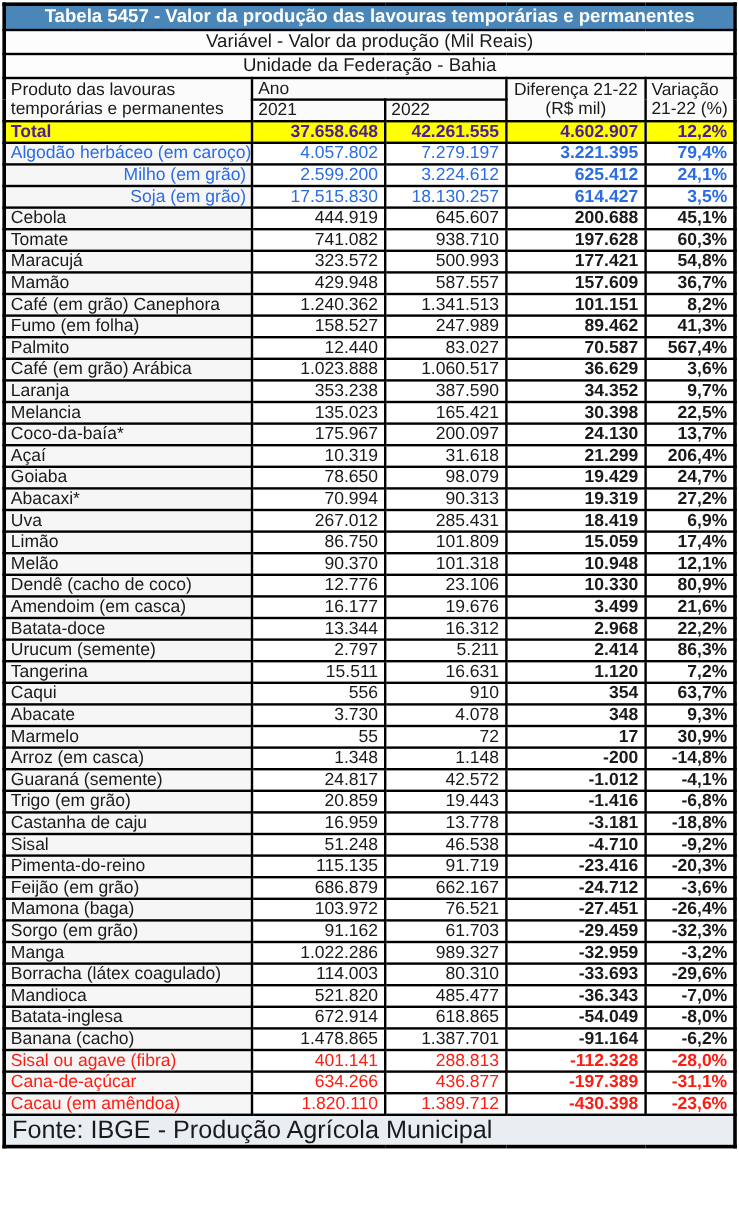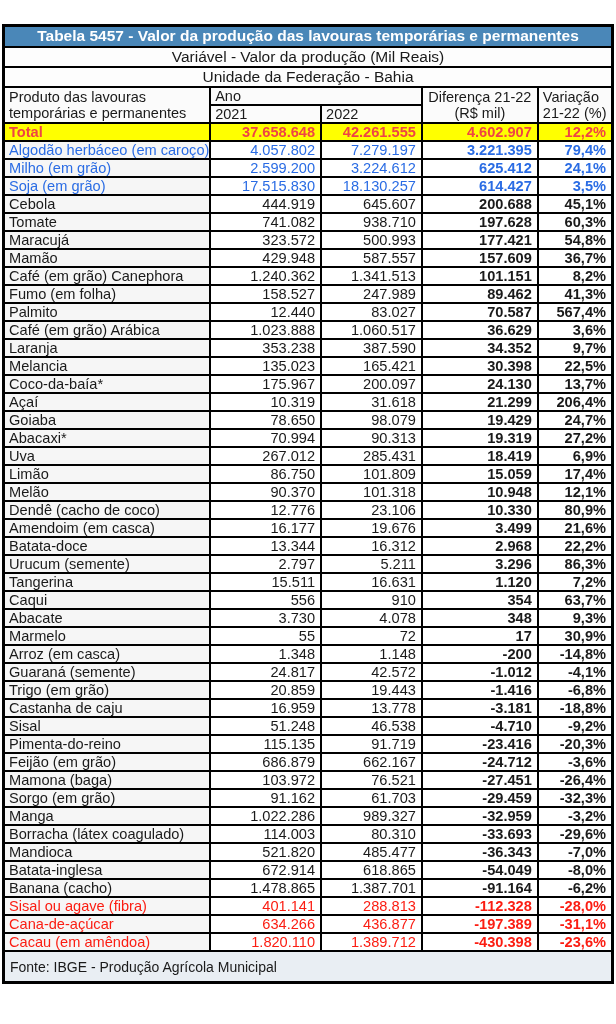--- a/index.html
+++ b/index.html
@@ -5,21 +5,21 @@
   :root{
     --title-bg:#4a87b8; --total-bg:#ffff00; --blue:#2a6ce4; --red:#fb1d12;
     --footer-bg:#e9eef3; --border:#000000; --label-bg:#f6f6f6; --ink:#1a1a1a;
   }
   *{box-sizing:border-box;}
   html,body{margin:0;padding:0;}
   body{
     width:616px;height:1024px;overflow:hidden;background:#ffffff;
     font-family:"Liberation Sans", sans-serif;color:var(--ink);
   }
-  .page{padding:2px;margin-top:22px;}
+  .page{padding:2px;}
   table{
     border-collapse:collapse;width:612px;table-layout:fixed;
     border:3px solid var(--border);
   }
   td{
     border:2px solid var(--border);
     padding:0 5px;overflow:hidden;white-space:nowrap;vertical-align:middle;
   }
   .title-cell{
     background:var(--title-bg);color:#ffffff;font-weight:bold;
@@ -30,26 +30,26 @@
   }
   .colhead{
     font-size:14.5px;height:18px;background:#fbfbfb;
     white-space:pre-line;line-height:1.12;text-align:left;padding:0 4px;
   }
   .colhead.center{text-align:center;}
   tbody td{height:17.7px;font-size:14.6px;}
   .c-product{text-align:left;background:var(--label-bg);padding:0 4px;}
   .c-num{text-align:right;}
   .c-diff,.c-var{text-align:right;font-weight:bold;}
-  .row-total td{background:var(--total-bg);font-weight:bold;color:#ef4444;}
-  .row-blue td{color:var(--blue);}
+  .row-total td{background:var(--total-bg);font-weight:bold;color:#4c1d95;}
+  .row-blue td{color:var(--blue);text-align:right;}
   .row-black td{color:var(--ink);}
   .row-red td{color:var(--red);}
   .footer-cell{
-    font-size:14px;height:32px;background:var(--footer-bg);text-align:left;
+    font-size:21px;height:20px;background:var(--footer-bg);text-align:left;
   }
 </style>
 </head>
 <body>
 
 <div class="page">
   <table>
     <colgroup>
       <col style="width:205px">
       <col style="width:110px">
@@ -247,21 +247,21 @@
           <td class="c-product">Batata-doce</td>
           <td class="c-num">13.344</td>
           <td class="c-num">16.312</td>
           <td class="c-diff">2.968</td>
           <td class="c-var">22,2%</td>
         </tr>
         <tr class="row-black">
           <td class="c-product">Urucum (semente)</td>
           <td class="c-num">2.797</td>
           <td class="c-num">5.211</td>
-          <td class="c-diff">3.296</td>
+          <td class="c-diff">2.414</td>
           <td class="c-var">86,3%</td>
         </tr>
         <tr class="row-black">
           <td class="c-product">Tangerina</td>
           <td class="c-num">15.511</td>
           <td class="c-num">16.631</td>
           <td class="c-diff">1.120</td>
           <td class="c-var">7,2%</td>
         </tr>
         <tr class="row-black">

